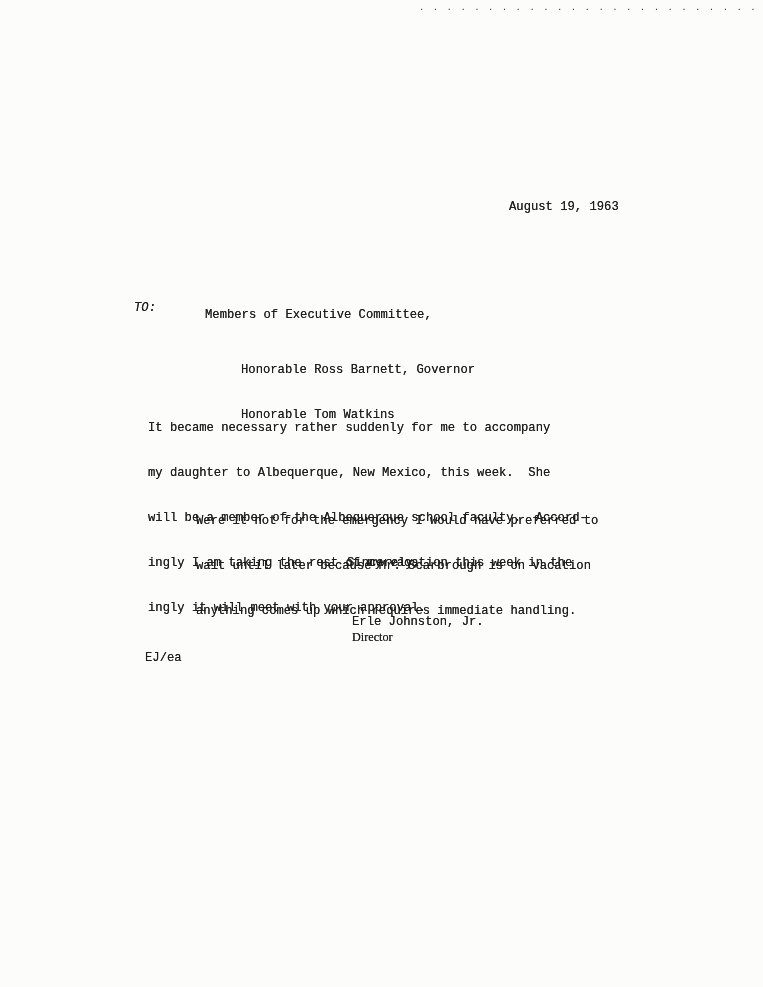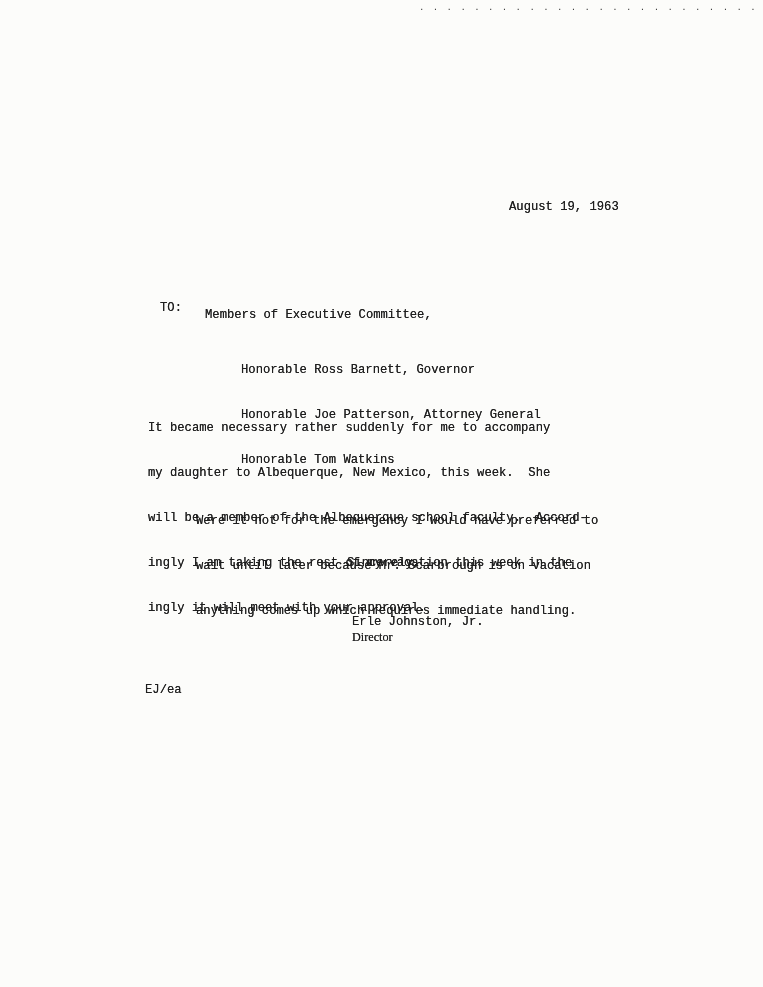--- a/index.html
+++ b/index.html
@@ -23,47 +23,46 @@
   .abs { position: absolute; white-space: pre; }
   .dots {
     top: 1px;
     left: 419px;
     font-size: 9px;
     letter-spacing: 1.5px;
     color: #3a3a3a;
     text-shadow: none;
   }
   .date-line   { top: 200px; left: 509px; }
-  .to-label    { top: 301px; left: 160px; }
+  .to-label    { top: 301px; left: 134px; font-style: italic; }
   .to-value    { top: 308px; left: 205px; }
   .recipients  { top: 333px; left: 205px; margin-left: 36px; }
   .body-p1     { top: 391px; left: 148px; }
   .body-p2     { top: 484px; left: 148px; margin-left: 48px; }
   .closing     { top: 556px; left: 347px; }
   .sig-name    { top: 615px; left: 352px; }
   .sig-title   { top: 630px; left: 352px; font-family: Liberation Serif, serif; }
-  .initials    { top: 651px; left: 145px; margin-top: 32px; }
+  .initials    { top: 651px; left: 145px; }
   .line { white-space: pre; }
 </style>
 </head>
 <body>
 
 <div class="scan-page">
 
   <div class="abs dots">. . . . . . . . . . . . . . . . . . . . . . . . . . . . . . . . . . . . .</div>
 
   <div class="abs date-line">August 19, 1963</div>
 
   <div class="abs to-label">TO:</div>
 
   <div class="abs to-value">Members of Executive Committee,</div>
 
   <div class="abs recipients">
     <div class="line">Honorable Ross Barnett, Governor</div>
-    <div class="line">Honorable Joe Patterson, Attorney General</div>
     <div class="line">Honorable Tom Watkins</div>
   </div>
 
   <div class="abs body-p1">
     <div class="line">It became necessary rather suddenly for me to accompany</div>
     <div class="line">my daughter to Albequerque, New Mexico, this week.  She</div>
     <div class="line">will be a member of the Albequerque school faculty.  Accord-</div>
     <div class="line">ingly I am taking the rest of my vacation this week in the</div>
     <div class="line">ingly it will meet with your approval.</div>
   </div>

